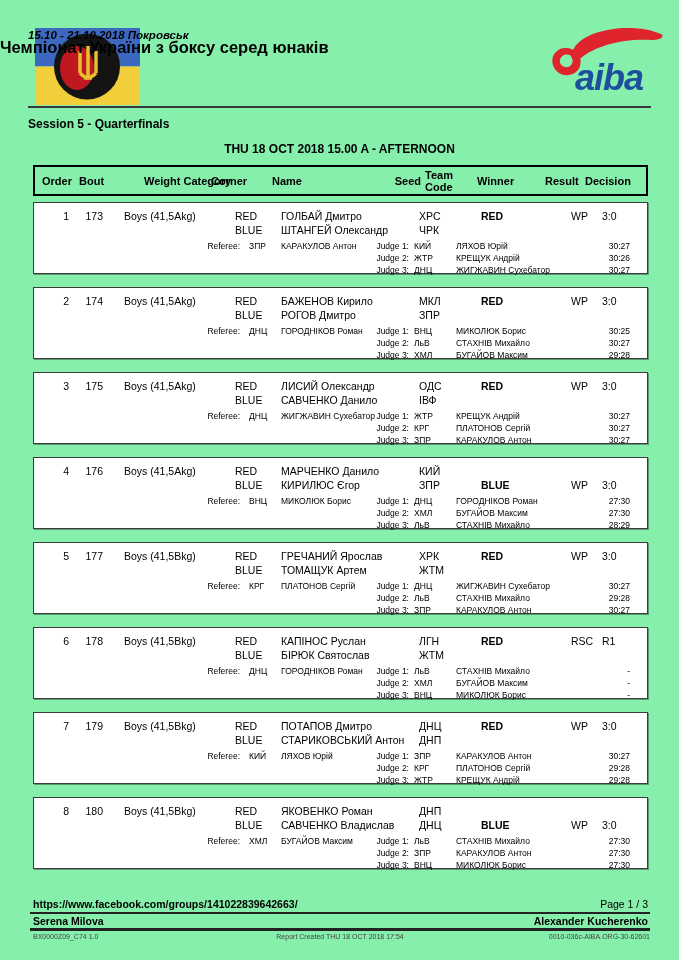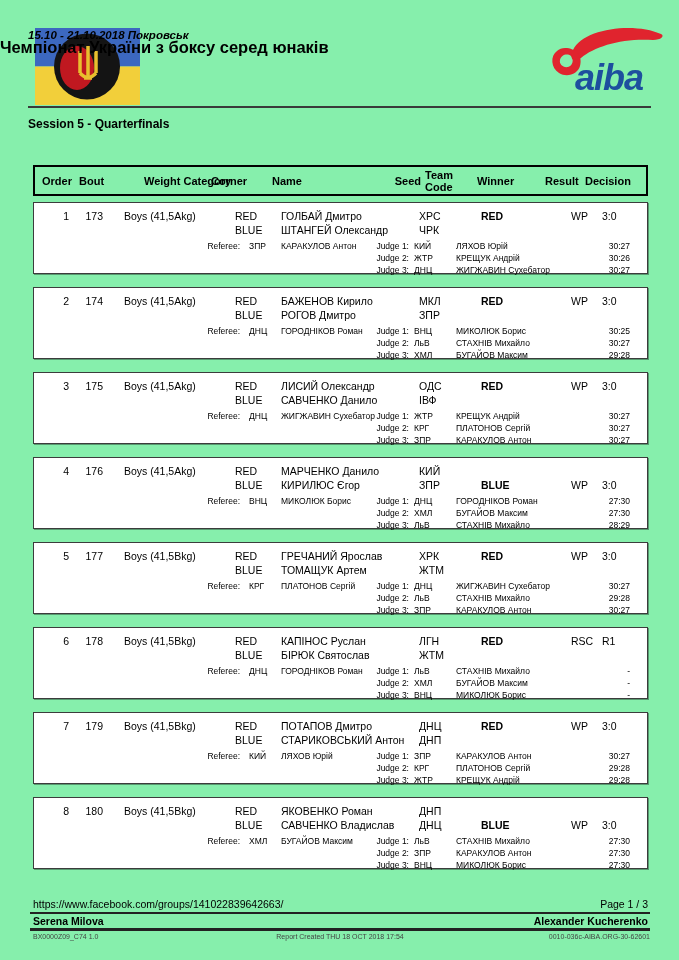--- a/index.html
+++ b/index.html
@@ -61,21 +61,21 @@
   .c-result{left:530px;}
   .c-decision{left:561px;}
   .c-reflabel{left:120px;width:79px;text-align:right;}
   .c-refcode{left:208px;}
   .c-refname{left:240px;}
   .c-jlabel{left:300px;width:68px;text-align:right;}
   .c-jcode{left:373px;}
   .c-jname{left:415px;}
   .c-jscore{left:544px;width:45px;text-align:right;}
   
-  .f-url{position:absolute;left:33px;top:898px;font-size:10.5px;font-weight:normal;color:#000;text-decoration:none;}
+  .f-url{position:absolute;left:33px;top:898px;font-size:10.5px;font-weight:bold;color:#000;text-decoration:none;}
   .f-page{position:absolute;right:31px;top:898px;font-size:10.5px;}
   .f-line1{position:absolute;left:30px;top:912px;width:620px;height:2px;background:#222;}
   .f-sig-left{position:absolute;left:33px;top:915px;font-size:10.5px;font-weight:bold;}
   .f-sig-right{position:absolute;right:31px;top:915px;font-size:10.5px;font-weight:bold;}
   .f-line2{position:absolute;left:30px;top:928px;width:620px;height:3px;background:#222;}
   .f-small{position:absolute;left:30px;top:933px;width:620px;font-size:7px;color:#444;}
   .f-small .fs-left{position:absolute;left:3px;top:0;}
   .f-small .fs-center{position:absolute;left:0;top:0;width:620px;text-align:center;}
   .f-small .fs-right{position:absolute;right:0;top:0;}
 </style>
@@ -98,20 +98,21 @@
 
   <svg class="aiba-logo" viewBox="0 0 128 82">
     <path d="M30 30 C40 8 92 2 118 14 C122 16 118 20 110 20 C80 18 52 26 38 38 C30 44 26 38 30 30 Z" fill="#e0242e"></path>
     <path d="M22 28 C33 28 40 36 37 46 C35 54 24 58 16 53 C8 48 7 36 14 31 C16 29 19 28 22 28 Z M28 36 C24 33 18 35 17 40 C16 44 20 48 25 47 C30 46 31 39 28 36 Z" fill="#e0242e"></path>
     <text x="32" y="70" font-size="36" font-weight="bold" font-style="italic" font-family="Liberation Sans, DejaVu Sans, sans-serif" letter-spacing="-1" fill="#1d4f9e">aiba</text>
   </svg>
 
   <div class="header-divider"></div>
 
   <div class="session-title">Session 5 - Quarterfinals</div>
+  <div class="session-datetime">THU 18 OCT 2018  15.00 A - AFTERNOON</div>
 
   <div class="thead">
     <span class="h-order">Order</span>
     <span class="h-bout">Bout</span>
     <span class="h-weight">Weight Category</span>
     <span class="h-corner">Corner</span>
     <span class="h-name">Name</span>
     <span class="h-seed">Seed</span>
     <span class="h-team">Team Code</span>
     <span class="h-winner">Winner</span>

